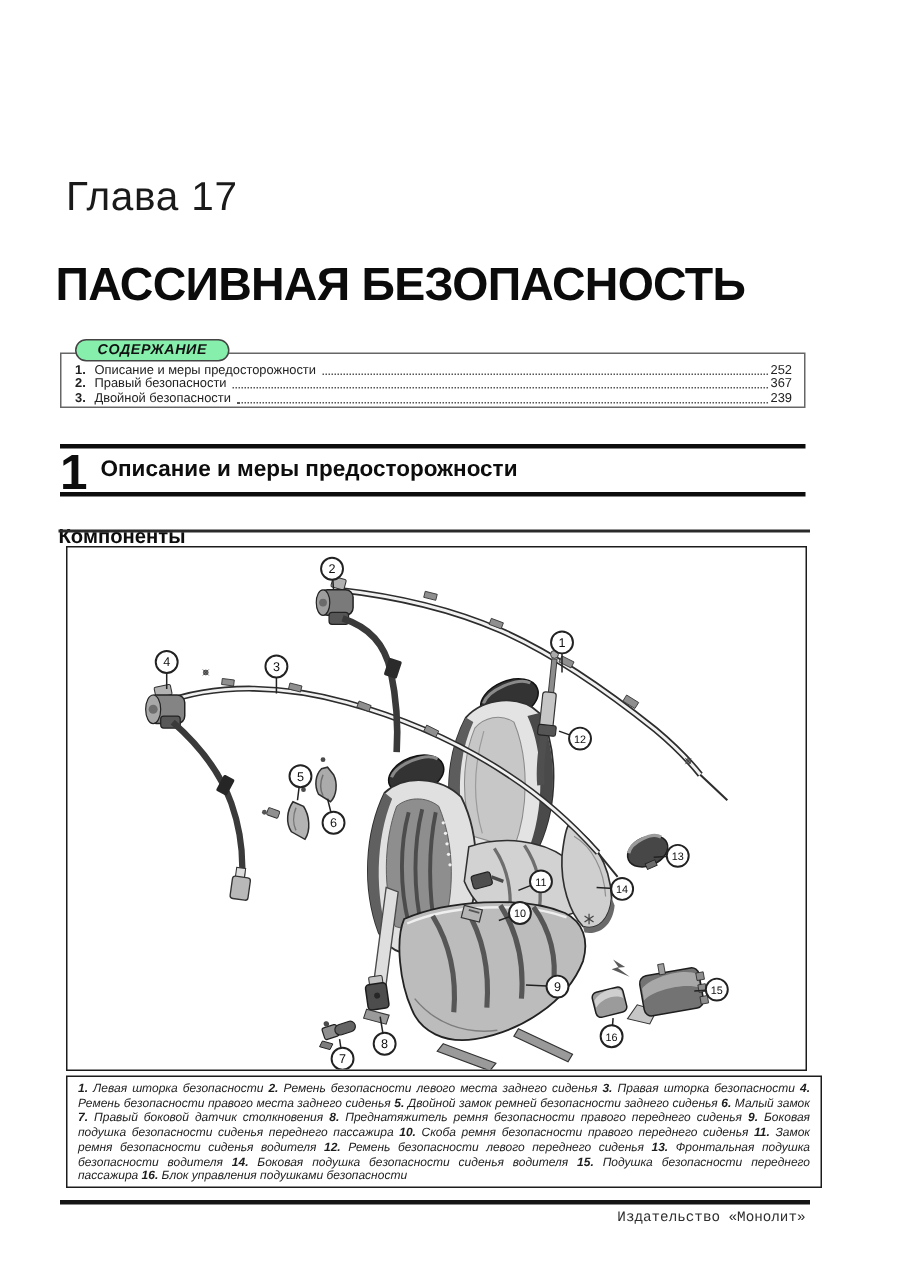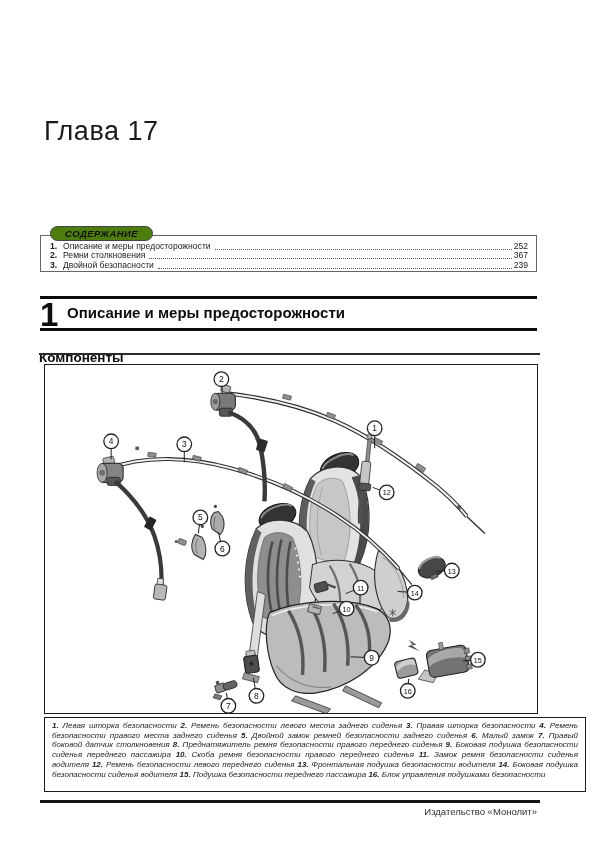--- a/index.html
+++ b/index.html
@@ -16,21 +16,21 @@
     position:absolute;left:37px;top:172px;margin:0;
     font-size:31px;font-weight:bold;color:#0b0b0b;letter-spacing:-0.5px;
   }
   
   .toc-box{
     position:absolute;left:40px;top:235px;width:497px;height:37px;
     border:1.4px solid #666;background:#fff;box-sizing:border-box;
   }
   .toc-tab{
     position:absolute;left:9px;top:-10px;
-    border:1.6px solid #444;border-radius:8px;background:#4d7c0f;
+    border:1.6px solid #444;border-radius:8px;background:#86efac;
     padding:1px 14px 1px 14px;
     font-size:9.5px;font-weight:bold;font-style:italic;letter-spacing:0.4px;color:#111;
   }
   .toc-rows{position:absolute;left:9px;right:8px;top:6px;}
   .toc-row{display:flex;align-items:flex-end;font-size:8.6px;line-height:9.4px;color:#222;}
   .toc-num{font-weight:bold;width:13px;flex:0 0 auto;}
   .toc-title{flex:0 0 auto;padding-right:2px;}
   .toc-dots{flex:1 1 auto;border-bottom:1.4px dotted #555;margin:0 2px 1.5px 2px;}
   .toc-page{flex:0 0 auto;}
   
@@ -54,50 +54,51 @@
     position:absolute;left:39px;top:353px;width:501px;height:2px;background:#2a2a2a;
   }
   
   .figure-box{
     position:absolute;left:44px;top:364px;width:494px;height:350px;
     border:1.6px solid #1c1c1c;box-sizing:border-box;background:#fff;
   }
   .figure-box svg{display:block;width:100%;height:100%;}
   
   .caption-box{
-    position:absolute;left:44px;top:717px;width:542px;height:75px;
+    position:absolute;left:44px;top:717px;width:504px;height:75px;
     border:1.6px solid #1c1c1c;box-sizing:border-box;background:#fff;
     padding:3px 7px 2px 7px;
     font-size:8px;line-height:9.7px;font-style:italic;color:#1d1d1d;
     text-align:justify;overflow:hidden;
   }
   .caption-box b{font-style:italic;}
   
   .footer-rule{position:absolute;left:40px;top:800px;width:500px;height:2.5px;background:#151515;}
-  .footer-text{position:absolute;right:63px;top:806px;font-size:9.5px;color:#2e2e2e;}
+  .footer-text{position:absolute;right:63px;top:806px;font-size:9.5px;color:#2e2e2e;font-family:Liberation Mono, monospace;}
 </style>
 </head>
 <body>
 
 <div class="page">
 
   <div class="chapter">Глава 17</div>
+  <h1 class="page-title">ПАССИВНАЯ БЕЗОПАСНОСТЬ</h1>
 
   <div class="toc-box">
     <div class="toc-tab">СОДЕРЖАНИЕ</div>
     <div class="toc-rows" id="toc-rows">
         <div class="toc-row">
           <span class="toc-num">1.</span>
           <span class="toc-title">Описание и меры предосторожности</span>
           <span class="toc-dots"></span>
           <span class="toc-page">252</span>
         </div>
         <div class="toc-row">
           <span class="toc-num">2.</span>
-          <span class="toc-title">Ремни столкновения</span>
+          <span class="toc-title">Правый безопасности</span>
           <span class="toc-dots"></span>
           <span class="toc-page">367</span>
         </div>
         <div class="toc-row">
           <span class="toc-num">3.</span>
           <span class="toc-title">Двойной безопасности</span>
           <span class="toc-dots"></span>
           <span class="toc-page">239</span>
         </div>
       </div>

